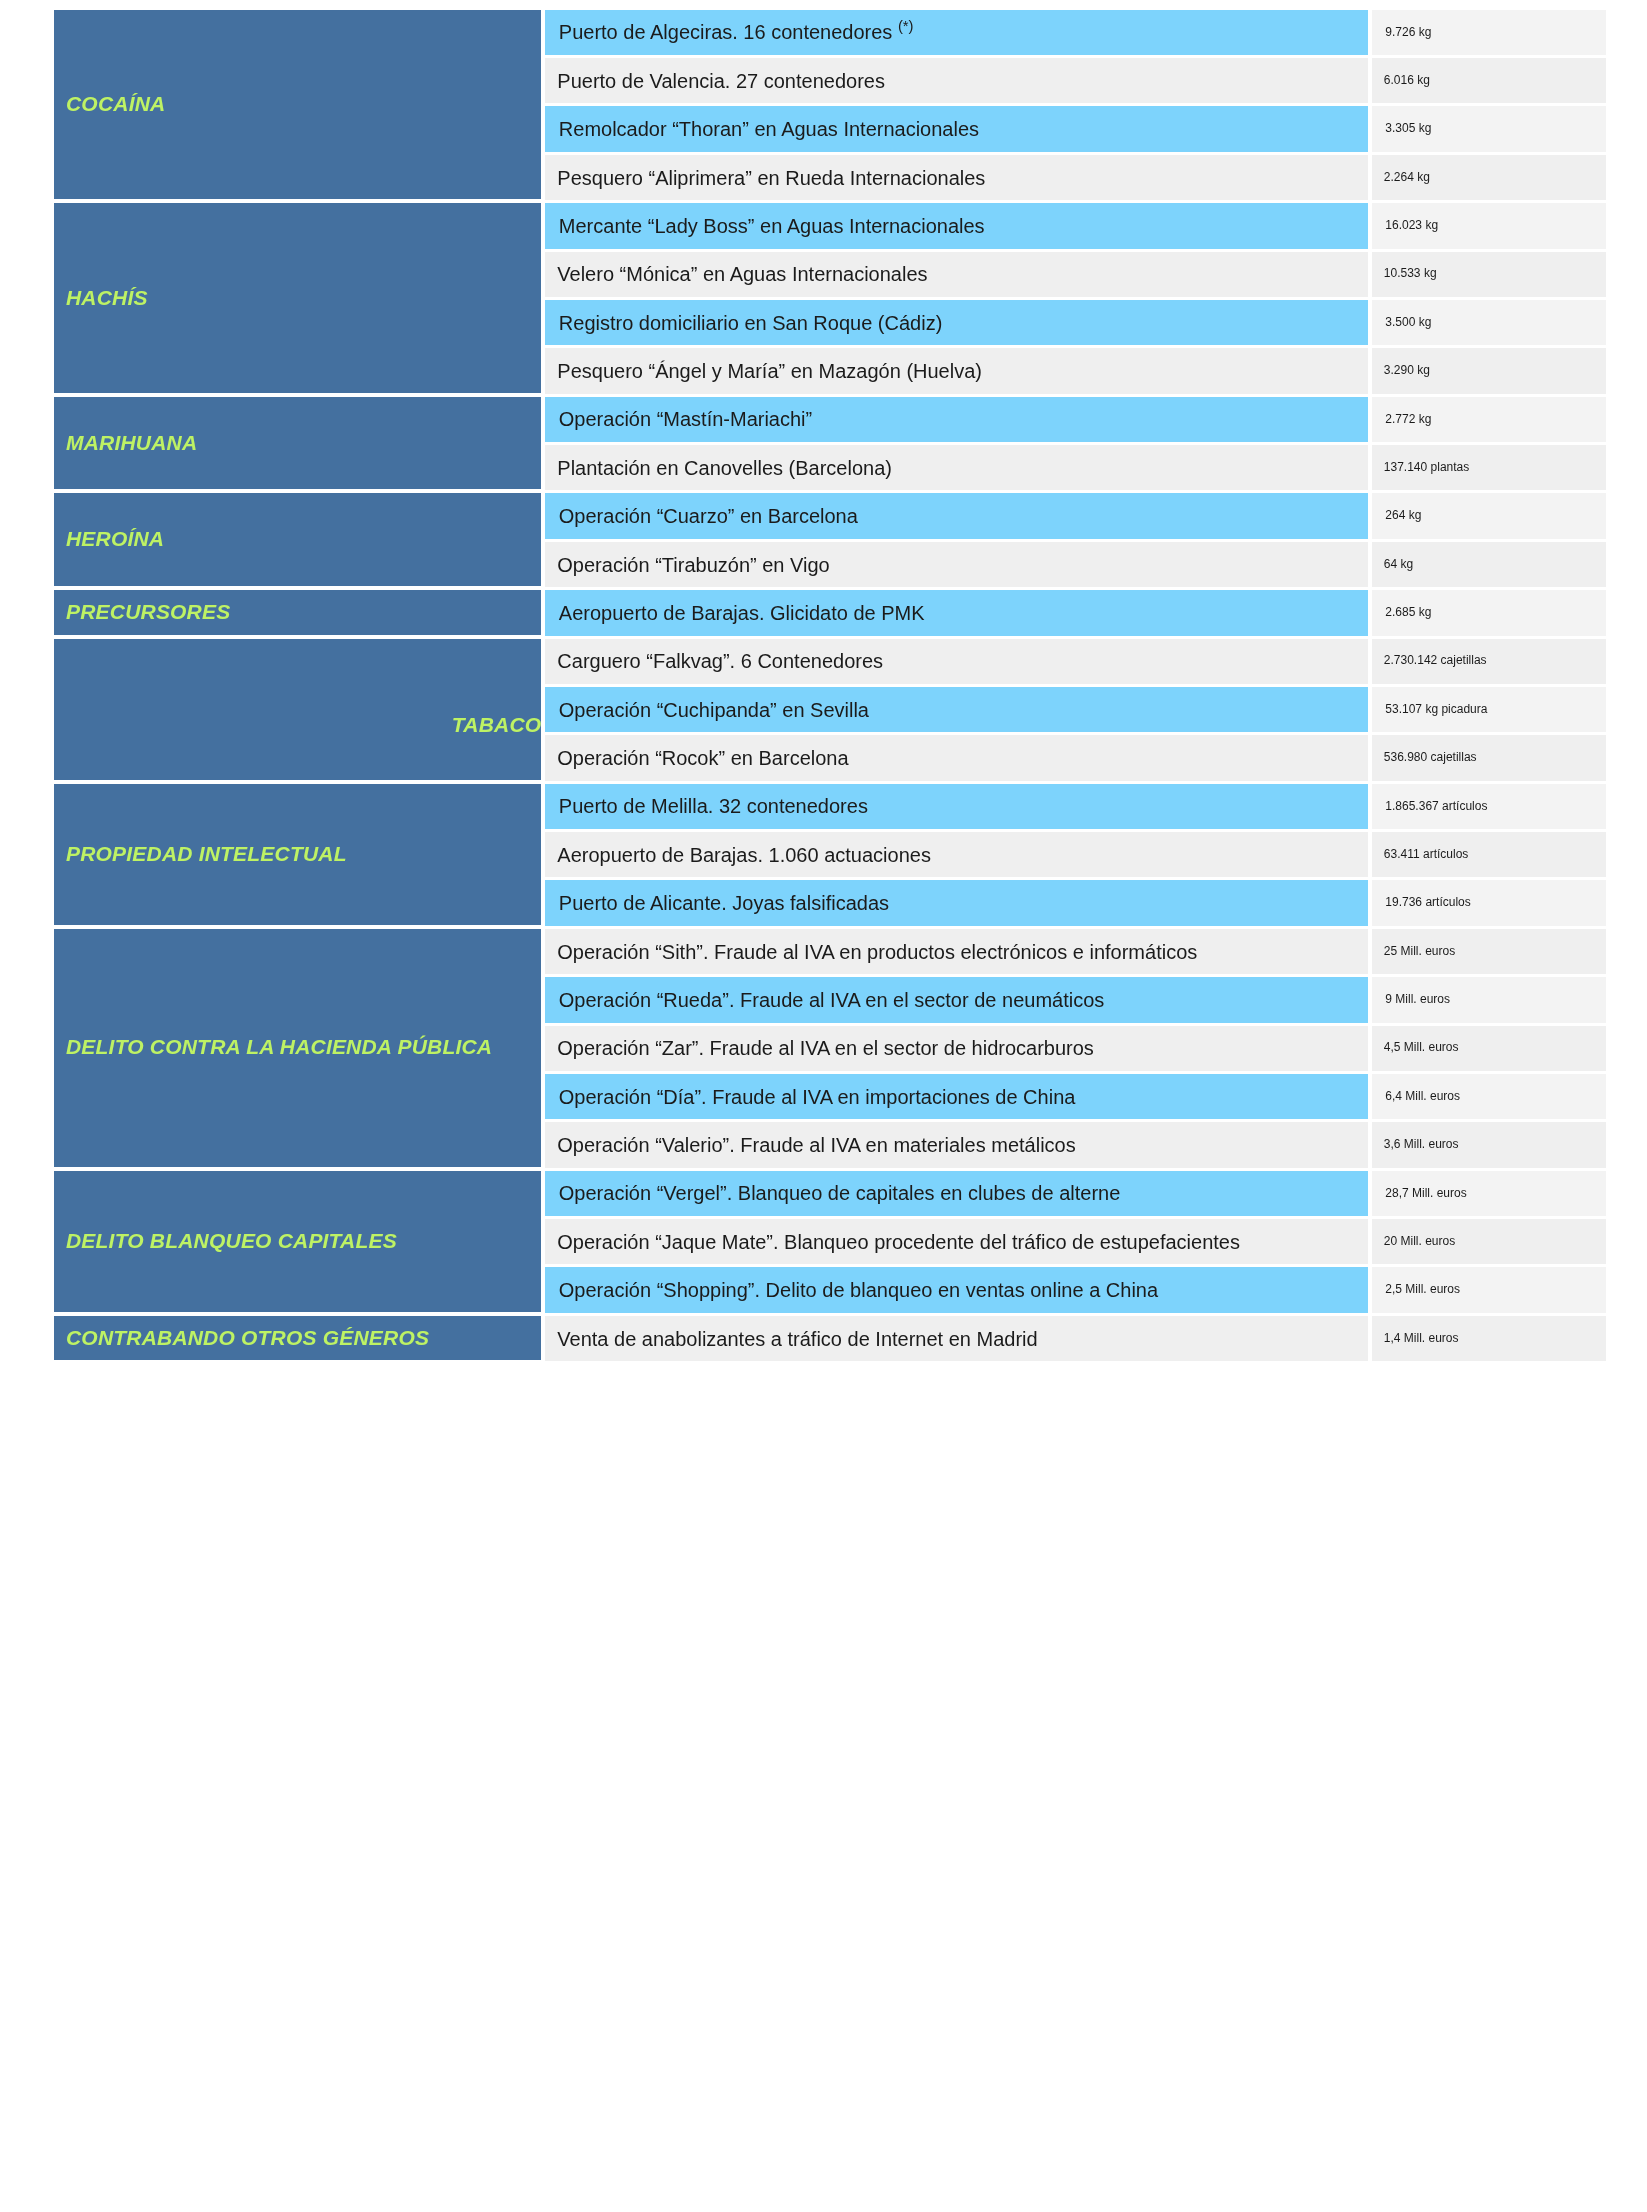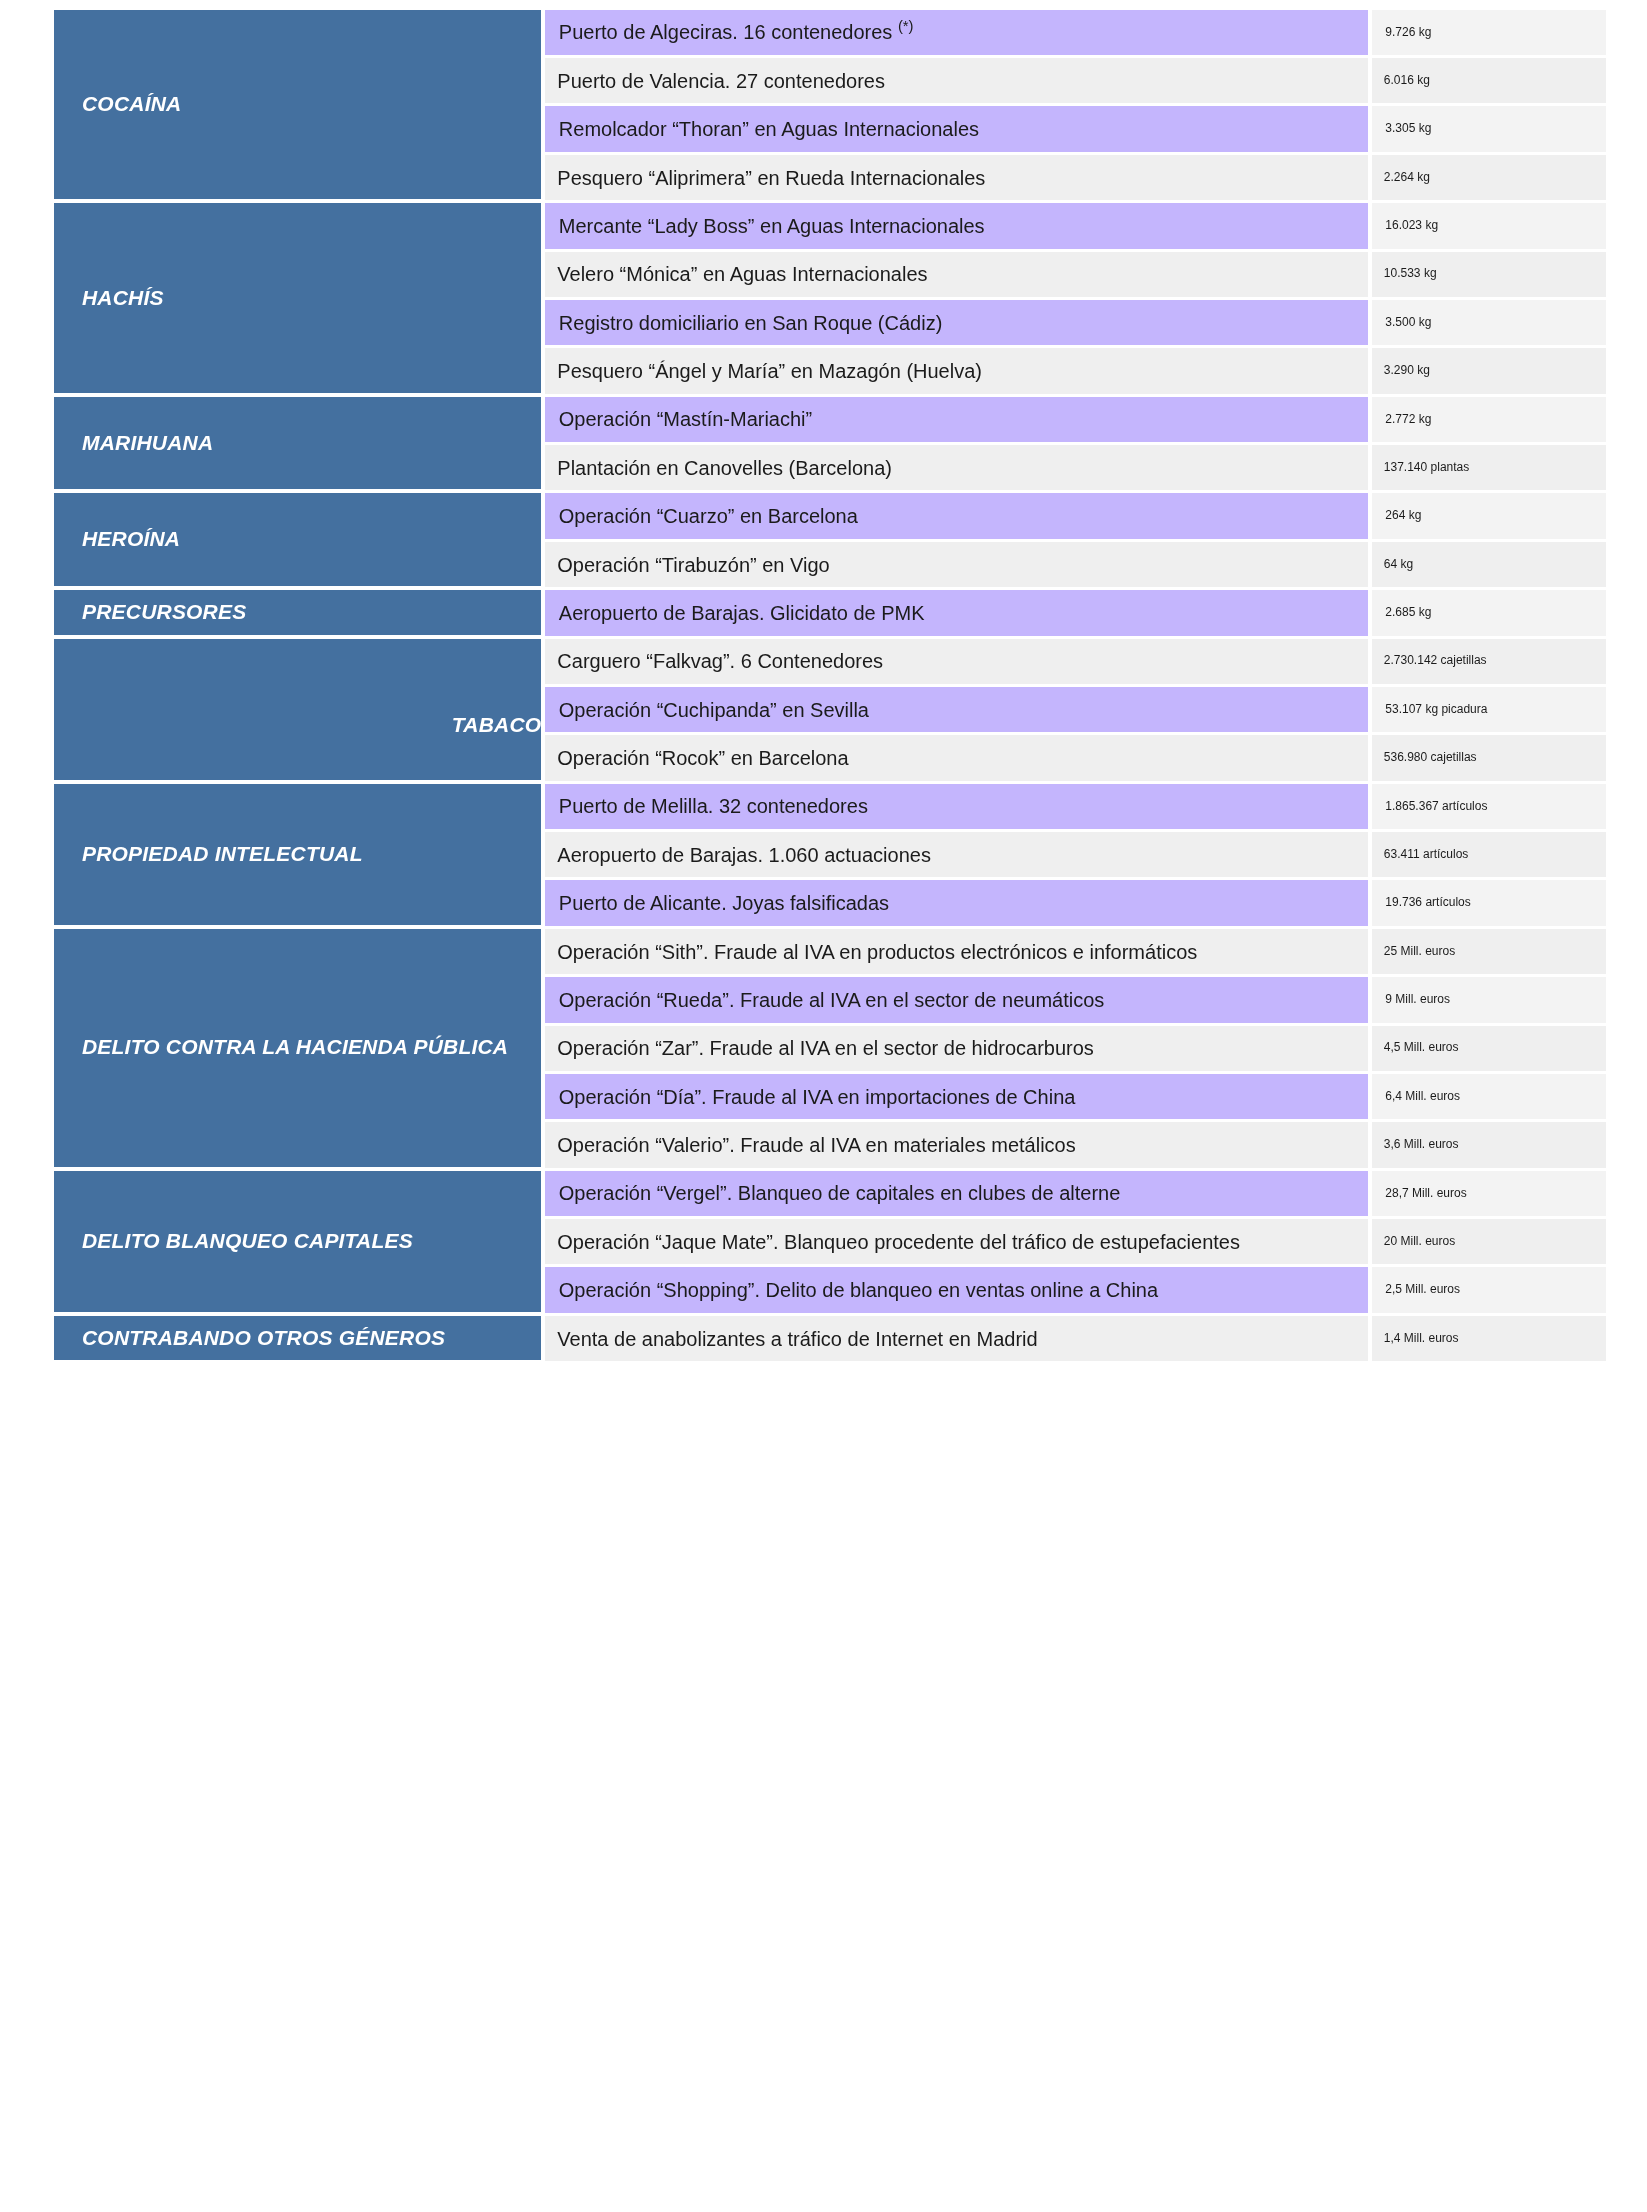--- a/index.html
+++ b/index.html
@@ -33,37 +33,37 @@
   col.c-val   { width: 234px; }
 
   td {
     padding: 0;
     vertical-align: middle;
   }
 
   
   td.cat {
     background: #44709f;
-    color: #ffffff;
+    color: #bef264;
     font-weight: bold;
     font-style: italic;
     font-size: 21px;
     letter-spacing: 0.2px;
-    padding: 0 0 0 28px;
+    padding: 0 0 0 12px;
     border-bottom: 4.8px solid #ffffff;
     border-right: 4.8px solid #ffffff;
     line-height: 1.18;
   }
   td.cat .catlabel { display: block; }
   td.cat.al-bottom2 { vertical-align: bottom; padding-bottom: 42px; text-align: right; }
   td.cat.al-mid { vertical-align: middle; }
 
   
   td.desc {
-    background: #c4b5fd;
+    background: #7dd3fc;
     color: #1b1b1b;
     font-size: 20px;
     line-height: 1.30;
     padding: 9.7px 17.4px 9.7px 13.5px;
     border-bottom: 3.9px solid #ffffff;
     border-right: 4.8px solid #ffffff;
   }
   
   td.val {
     background: #f3f3f3;

